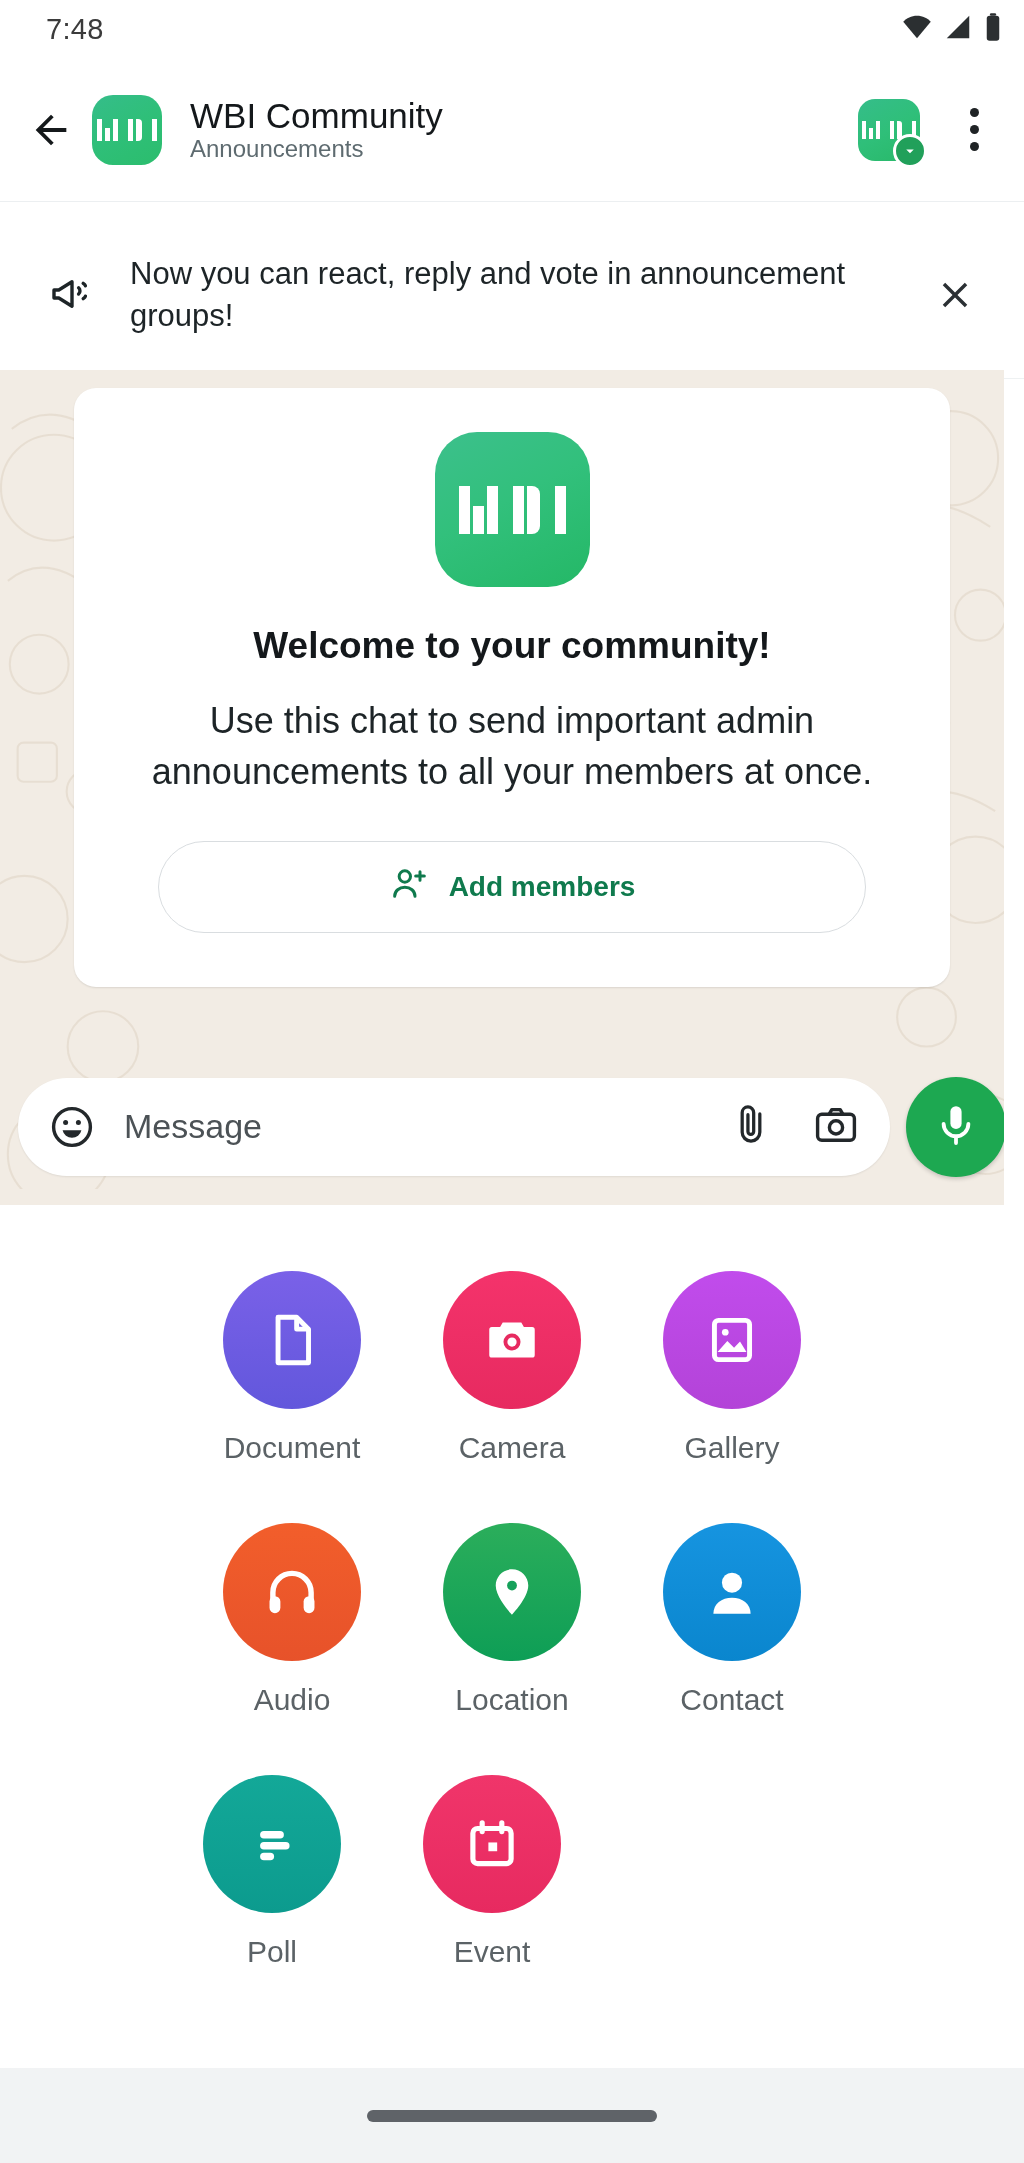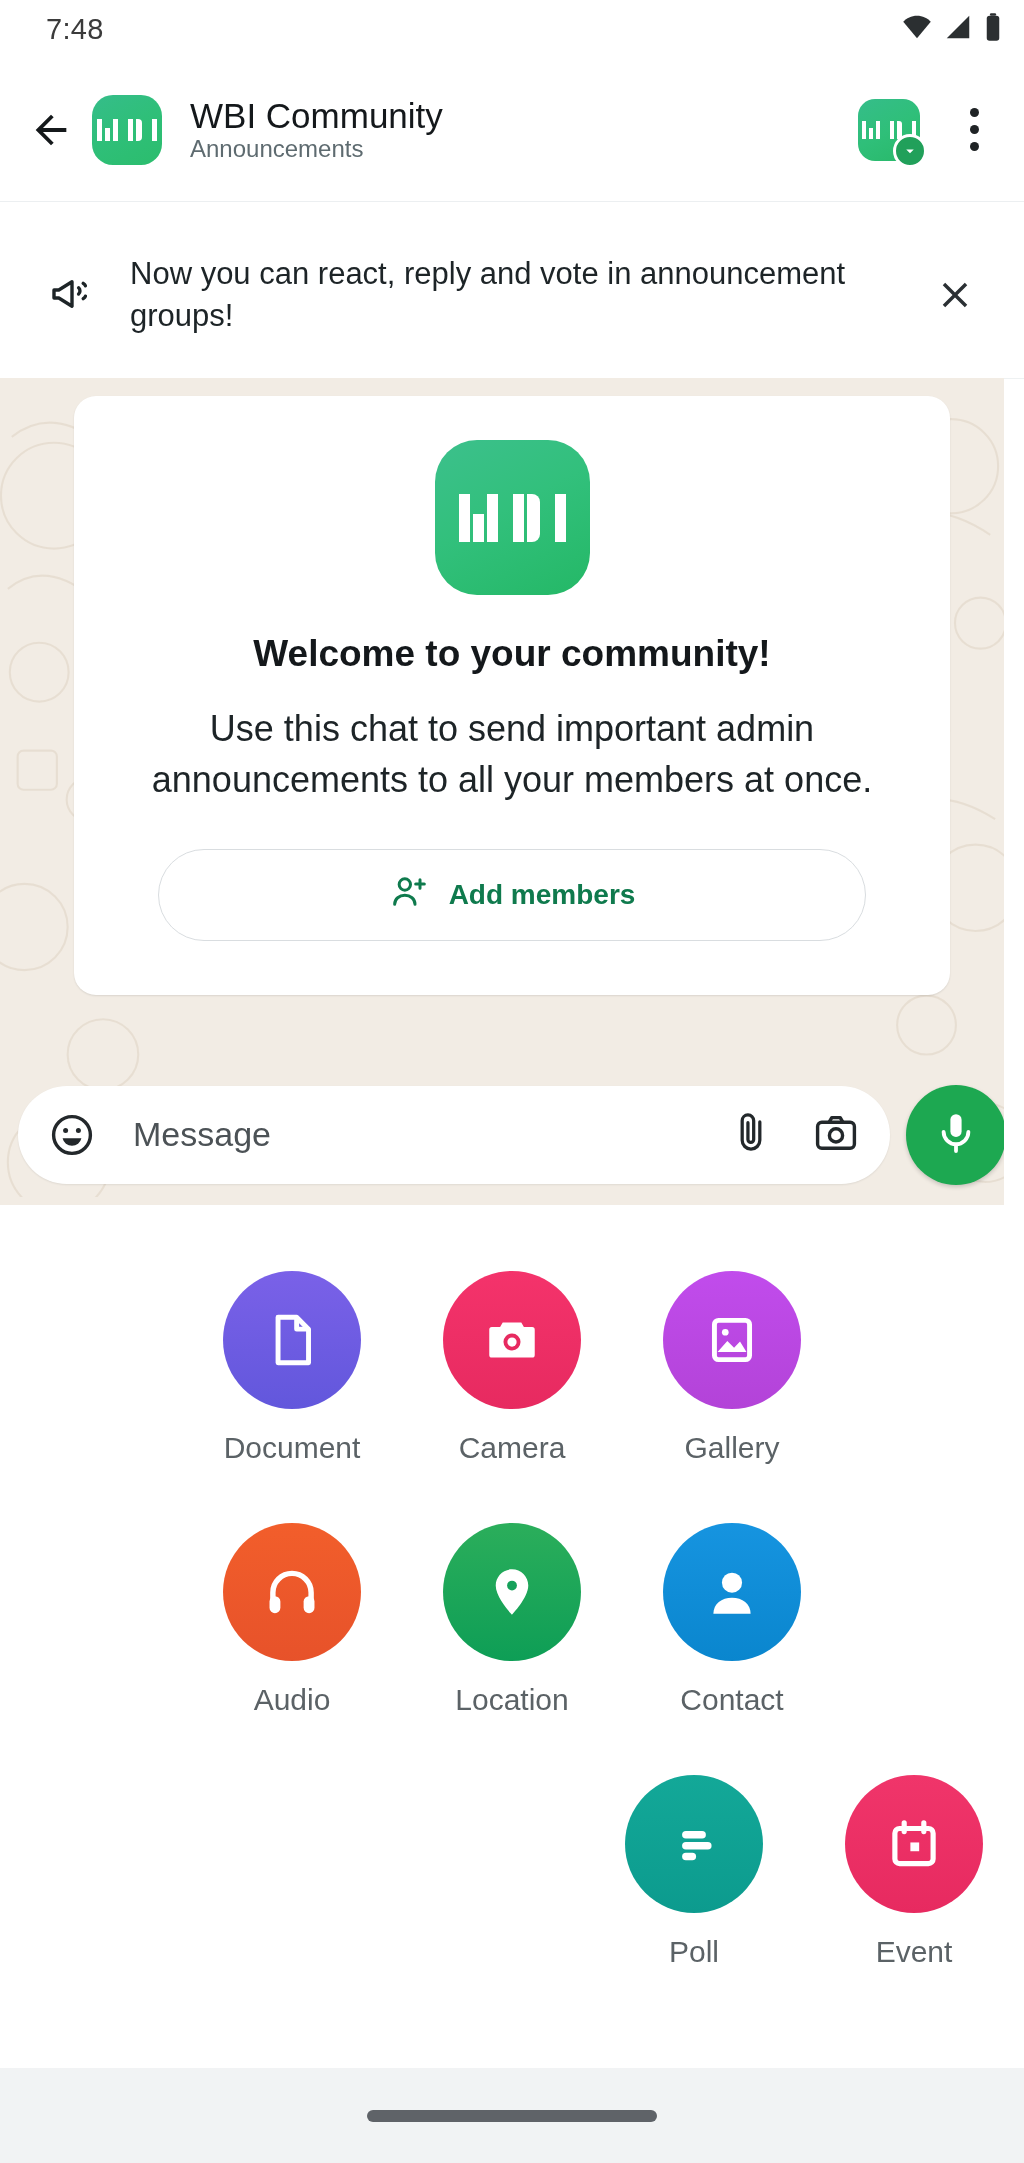--- a/index.html
+++ b/index.html
@@ -70,21 +70,20 @@
     flex:1 1 auto; margin-left:30px; font-size:31px; color:#1d2427;
     line-height:1.36; padding-right:20px;
   }
   .banner-close { flex:0 0 auto; width:70px; height:70px; display:flex; align-items:center; justify-content:center; }
 
   
   .chat {
     position:absolute; top:370px; left:0; width:1004px; height:835px;
     background:#f2ece4;
     overflow:hidden;
-    margin-top:8px;
   }
   .doodles { position:absolute; inset:0; opacity:.5; }
 
   .welcome-card {
     position:absolute; top:18px; left:74px; width:876px;
     background:#ffffff; border-radius:22px;
     padding:44px 46px 54px;
     box-shadow:0 1px 2px rgba(0,0,0,.10);
     text-align:center;
   }
@@ -102,21 +101,21 @@
     margin:0 38px;
   }
 
   
   .composer {
     position:absolute; left:0; bottom:0; width:1024px; height:135px;
     display:flex; align-items:center; padding:0 18px 22px 18px; gap:16px;
   }
   .input-pill {
     flex:1 1 auto; height:98px; background:#ffffff; border-radius:49px;
-    display:flex; align-items:center; padding:0 30px 0 28px; gap:13px;
+    display:flex; align-items:center; padding:0 30px 0 28px; gap:4px;
     box-shadow:0 1px 2px rgba(0,0,0,.08);
   }
   .emoji-ic { flex:0 0 auto; width:52px; display:flex; align-items:center; justify-content:center; }
   .msg-placeholder { flex:1 1 auto; margin-left:22px; font-size:34px; color:#4c5256; }
   .pill-actions { flex:0 0 auto; display:flex; align-items:center; gap:38px; }
   .mic-btn {
     flex:0 0 auto; width:100px; height:100px; border-radius:50%;
     background:#1da851; display:flex; align-items:center; justify-content:center;
     box-shadow:0 2px 4px rgba(0,0,0,.18);
   }
@@ -126,21 +125,21 @@
     position:absolute; top:1205px; left:0; width:1024px; height:880px;
     background:#ffffff; padding:66px 0 0 0;
   }
   .attach-row { display:flex; justify-content:center; gap:0; margin-bottom:58px; }
   .attach-cell { width:220px; display:flex; flex-direction:column; align-items:center; }
   .attach-circle {
     width:138px; height:138px; border-radius:50%;
     display:flex; align-items:center; justify-content:center;
   }
   .attach-label { margin-top:22px; font-size:30px; color:#5b6266; }
-  .attach-row.last { justify-content:flex-end; }
+  .attach-row.last { justify-content:flex-start; padding-left:162px; }
 
   
   .navbar {
     position:absolute; left:0; bottom:0; width:1024px; height:95px;
     background:#f1f3f4; display:flex; align-items:center; justify-content:center;
   }
   .nav-pill { width:290px; height:12px; border-radius:6px; background:#5f6368; }
 </style>
 </head>
 <body>

